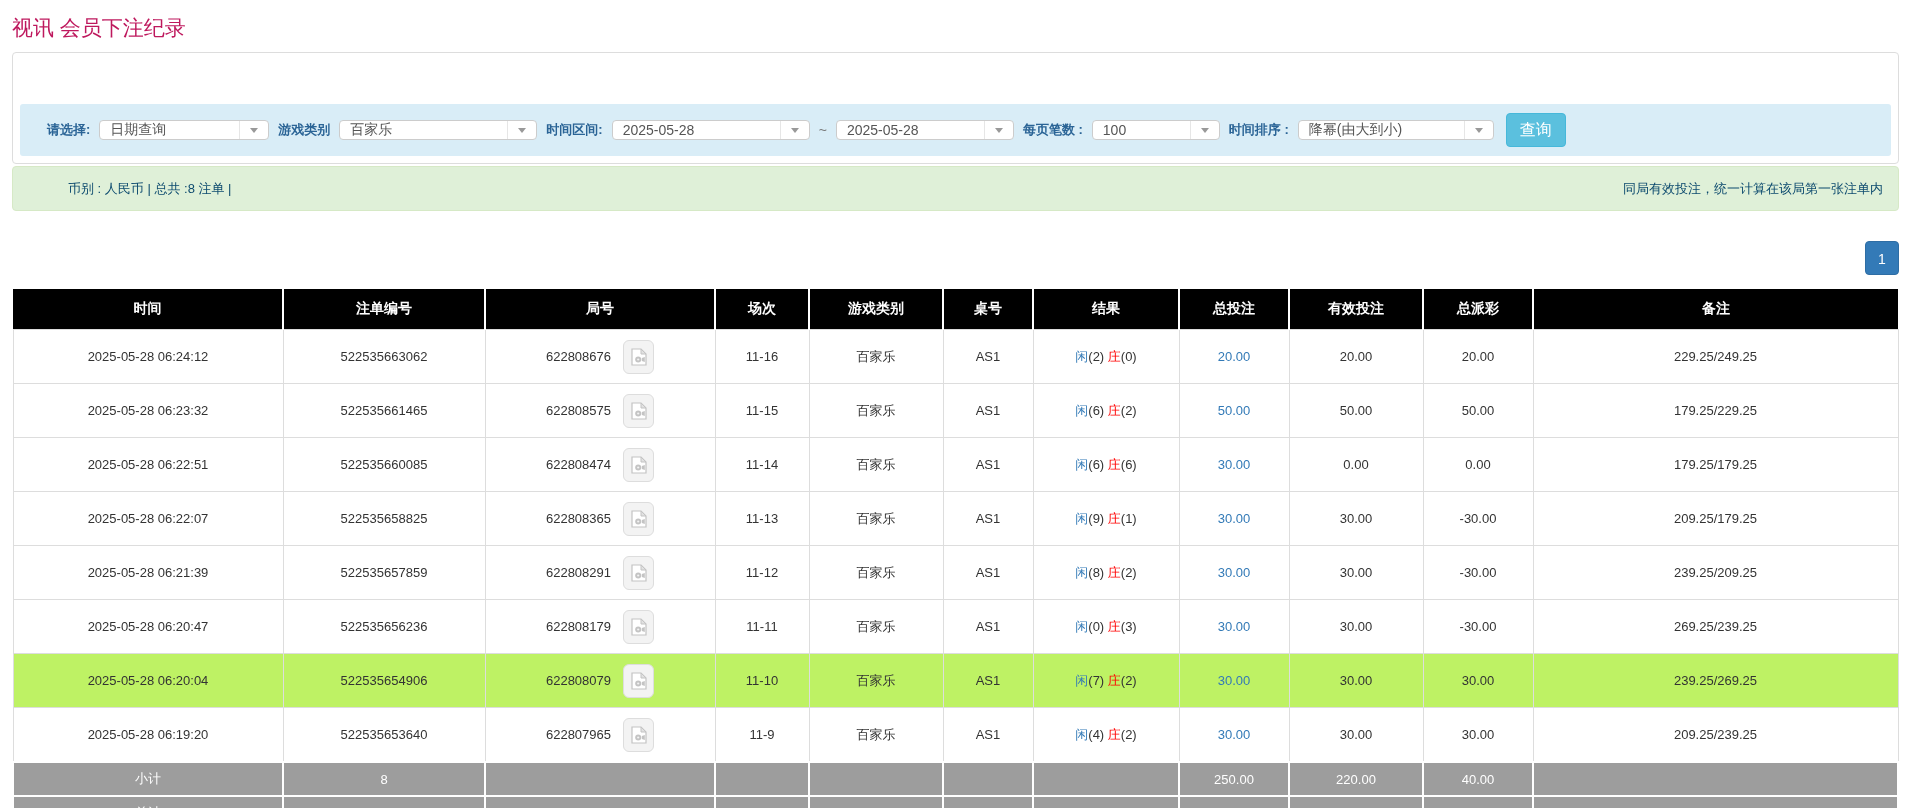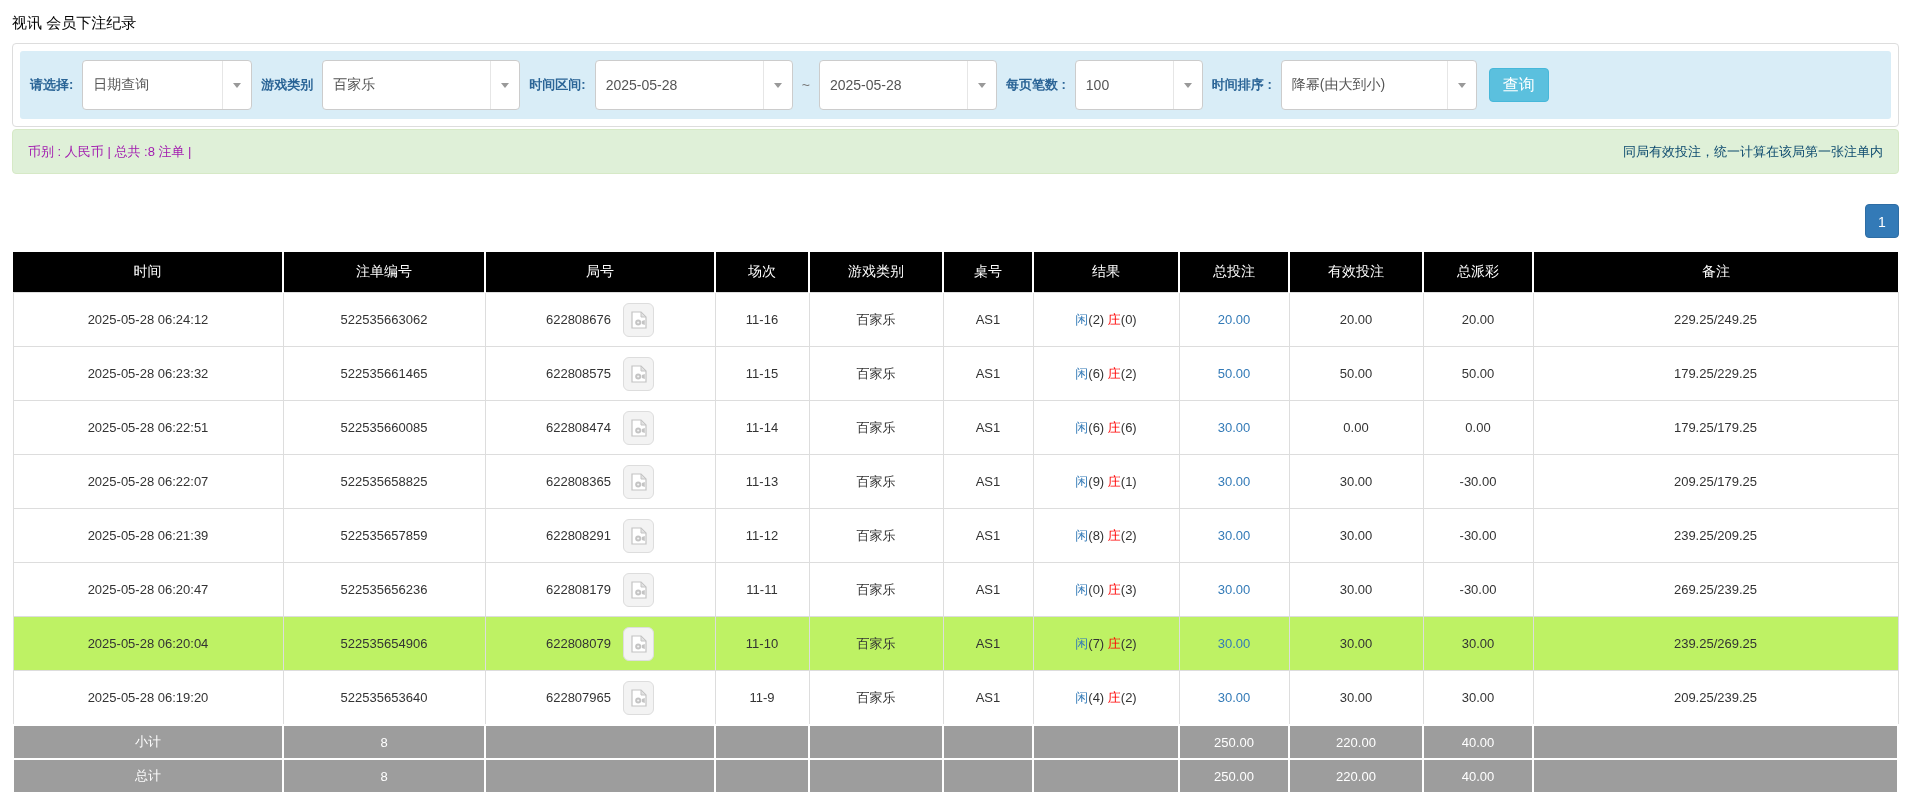--- a/index.html
+++ b/index.html
@@ -3,37 +3,37 @@
 <meta charset="utf-8">
 <style>
   html,body{margin:0;padding:0;background:#fff;}
   body{
     width:1911px;height:808px;overflow:hidden;
     font-family:"Liberation Sans","DejaVu Sans",sans-serif;
     color:#333;
   }
   .container{padding:0 12px;}
   .page-title{
-    font-size:15px;font-weight:500;color:#000000;
+    font-size:21px;font-weight:500;color:#be185d;
     margin:14px 0 10px 0;
   }
   
   .panel{
     border:1px solid #ddd;border-radius:4px;background:#fff;
     padding:7px;
   }
   .filter-bar{
     background:#d9edf7;border-radius:3px;
-    padding:9px 10px;display:flex;align-items:center;gap:9px;
+    padding:9px 27px;display:flex;align-items:center;gap:9px;margin-top:44px;
   }
   .flabel{
     color:#2a6496;font-weight:bold;font-size:13px;white-space:nowrap;
   }
   .sel{
-    background:#fff;border:1px solid #ccc;border-radius:4px;height:50px;
+    background:#fff;border:1px solid #ccc;border-radius:4px;height:20px;
     display:inline-flex;align-items:center;box-sizing:border-box;
     font-size:14px;color:#555;cursor:pointer;
   }
   .sel .val{flex:1;padding:0 10px;white-space:nowrap;overflow:hidden;}
   .sel .caret-box{
     width:28px;align-self:stretch;display:flex;align-items:center;justify-content:center;
     border-left:1px solid #e6e6e6;
   }
   .caret{width:0;height:0;border-left:4px solid transparent;border-right:4px solid transparent;border-top:5px solid #999;}
   .w170{width:170px}.w198{width:198px}.w178{width:178px}.w128{width:128px}.w196{width:196px}
@@ -42,33 +42,33 @@
     background:#5bc0de;border:1px solid #46b8da;color:#fff;border-radius:4px;
     height:34px;padding:0 13px;font-size:16px;cursor:pointer;margin-left:3px;
     font-family:inherit;
   }
   
   .summary-bar{
     margin-top:2px;background:#dff0d8;border:1px solid #d6e9c6;border-radius:4px;
     height:45px;display:flex;align-items:center;justify-content:space-between;
     padding:0 15px;box-sizing:border-box;
   }
-  .summary-left{color:#a21caf;font-size:13px;}
+  .summary-left{color:#0c4a6e;font-size:13px;margin-left:40px;}
   .summary-right{color:#0c4a6e;font-size:13px;}
   
   .pagination{margin:30px 0 14px 0;text-align:right;}
   .page-btn{
     display:inline-block;width:34px;height:34px;line-height:34px;text-align:center;
     background:#337ab7;border:1px solid #2e6da4;color:#fff;font-size:14px;
     border-radius:4px;cursor:pointer;box-sizing:border-box;
   }
   
   table.records{width:100%;border-collapse:collapse;table-layout:fixed;}
   table.records thead th{
-    background:#000;color:#fff;font-size:14px;font-weight:normal;
+    background:#000;color:#fff;font-size:14px;font-weight:bold;
     height:38px;border-left:2px solid #fff;text-align:center;
   }
   table.records thead th:first-child{border-left:none;}
   table.records td{
     border:1px solid #ddd;height:53px;text-align:center;
     font-size:13px;color:#333;background:#fff;padding:0 4px;
     overflow:hidden;white-space:nowrap;
   }
   tr.hl td{background:#bef264;}
   .blue{color:#337ab7;}

